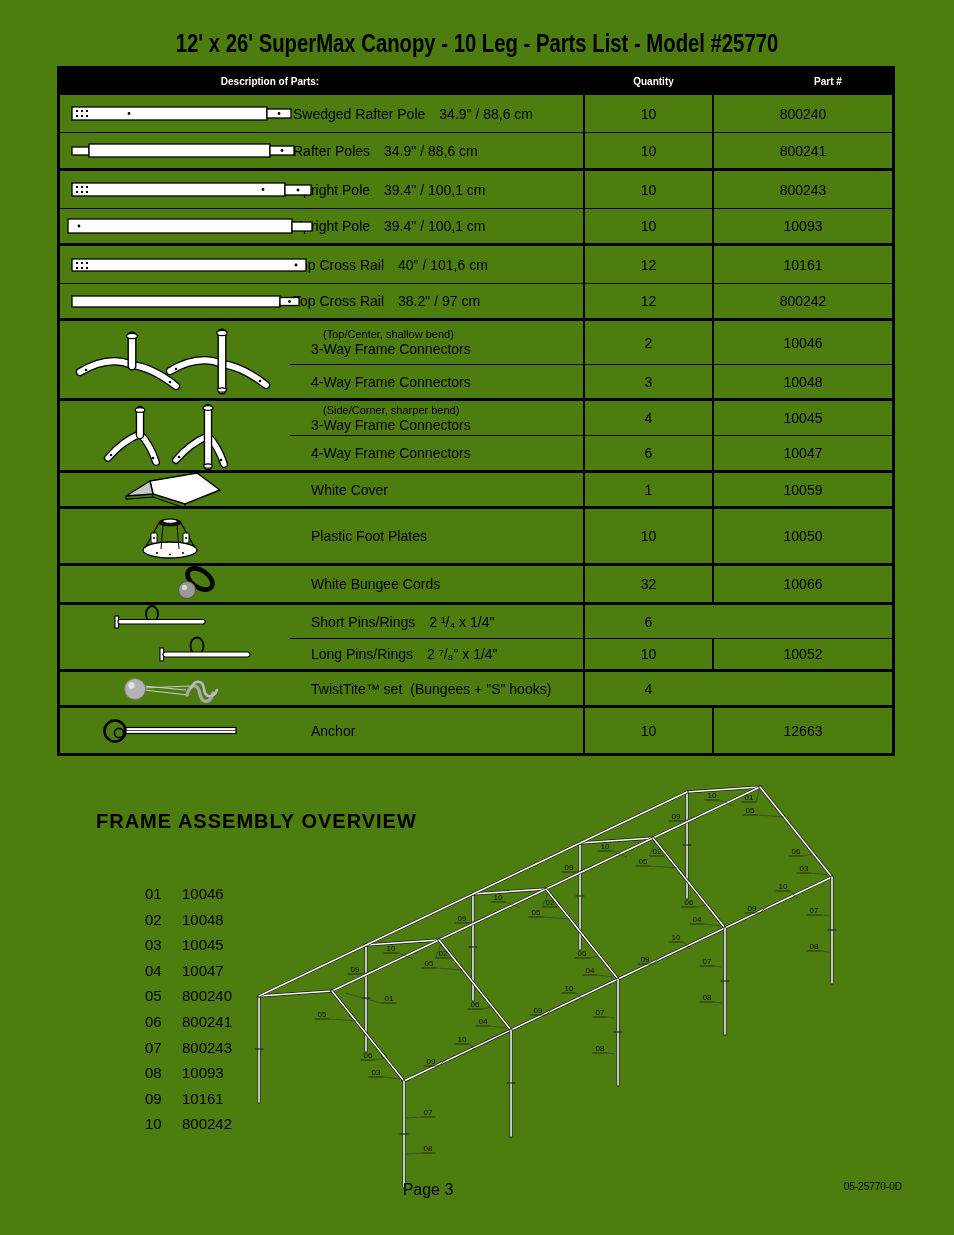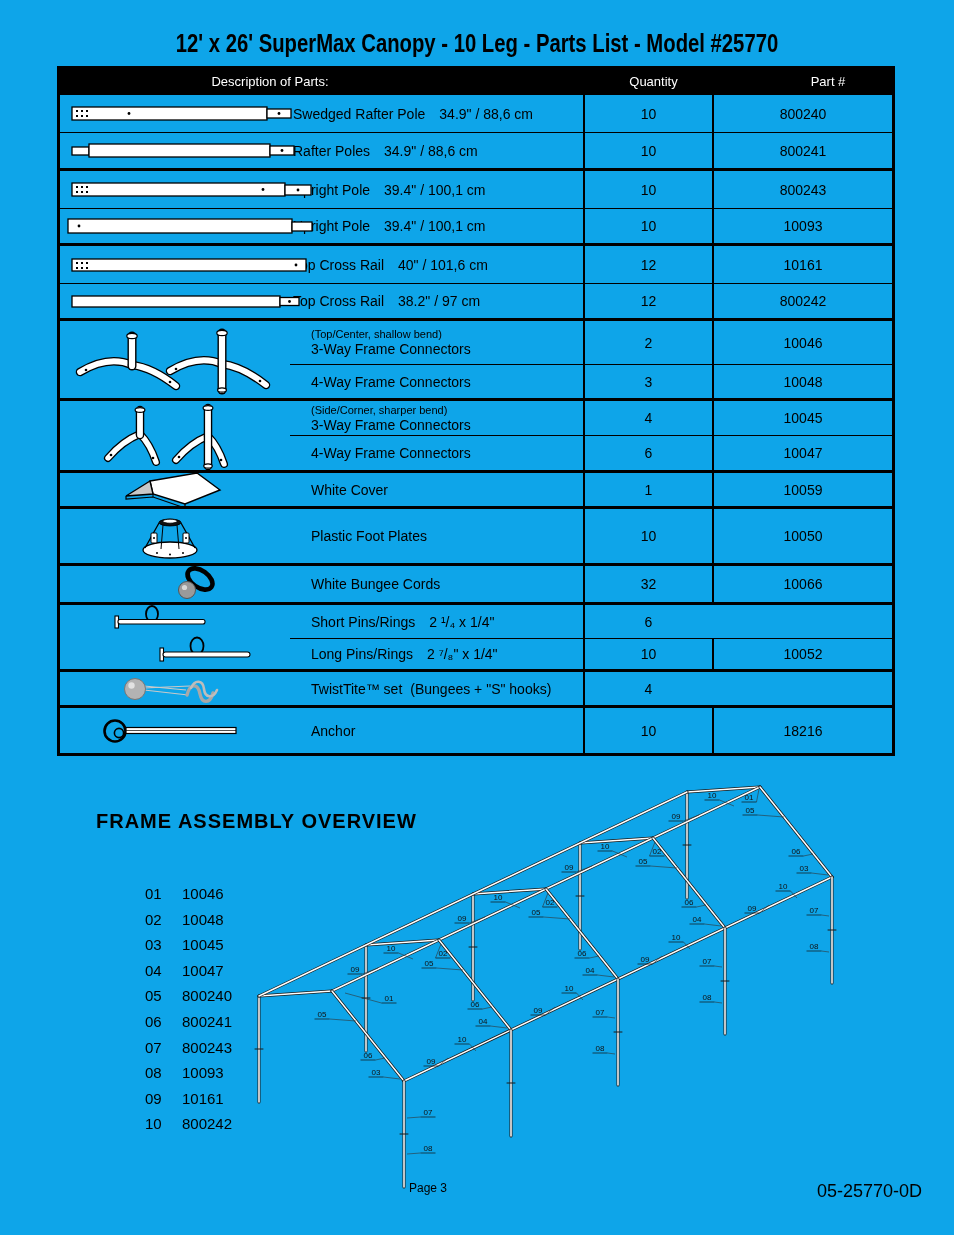--- a/index.html
+++ b/index.html
@@ -1,57 +1,57 @@
 <!DOCTYPE html>
 <html><head>
 <meta charset="utf-8">
 <style>
   html,body{margin:0;padding:0;background:#fff;}
-  .page{position:relative;width:954px;height:1235px;background:#0ea5e9;color:#000;
+  .page{position:relative;width:954px;height:1235px;background:#4d7c0f;color:#000;
         font-family:"Liberation Sans","DejaVu Sans",sans-serif;overflow:hidden;}
   .title{position:absolute;top:28px;left:0;width:954px;text-align:center;
          font-size:26px;font-weight:bold;white-space:nowrap;
          transform:scaleX(0.78);transform-origin:50% 50%;}
   
   .parts-table{position:absolute;left:57px;top:66px;width:838px;border:3px solid #000;box-sizing:border-box;}
-  .thead{position:relative;height:26px;background:#000;color:#fff;font-weight:normal;font-size:13px;}
+  .thead{position:relative;height:26px;background:#000;color:#fff;font-weight:bold;font-size:10px;}
   .thead div{position:absolute;top:0;height:26px;line-height:26px;text-align:center;}
   .th-desc{left:0;width:420px;}
   .th-qty{left:529px;width:129px;}
   .th-part{left:678px;width:180px;}
   .t-row{display:flex;box-sizing:border-box;align-items:stretch;}
   .t-group{display:flex;box-sizing:border-box;align-items:stretch;}
   .bb-thin{border-bottom:1.5px solid #000;}
   .bb-thick{border-bottom:3px solid #000;}
   .c-illus{width:230px;display:flex;align-items:center;position:relative;}
   .c-illus svg{overflow:visible;display:block;}
   .c-desc{width:293px;box-sizing:border-box;padding-left:3px;font-size:14px;
           display:flex;flex-direction:column;justify-content:center;}
   .c-desc.ind{padding-left:21px;}
   .desc-line{white-space:nowrap;}
   .dim{margin-left:14px;}
   .dim.tight{margin-left:8px;}
-  .note{font-size:11px;line-height:13px;}
+  .note{font-size:11px;line-height:13px;margin-left:12px;}
   .c-qty,.c-part{box-sizing:border-box;border-left:2px solid #000;display:flex;
                  align-items:center;justify-content:center;font-size:14px;}
   .c-qty{width:129px;}
   .c-part{width:180px;}
   .g-right{width:602px;display:flex;flex-direction:column;}
   .g-row{display:flex;box-sizing:border-box;align-items:stretch;}
   .g-row.sep{border-top:1.5px solid #000;}
   .g-row .c-desc{width:293px;}
   
   .asm-heading{position:absolute;left:96px;top:810px;font-size:20px;font-weight:bold;letter-spacing:1px;}
   .legend{position:absolute;left:145px;top:866px;font-size:15px;margin-top:15px;}
   .legend-row{height:25.6px;line-height:25.6px;white-space:nowrap;}
   .l-num{display:inline-block;width:37px;}
   .diagram{position:absolute;left:0;top:0;width:954px;height:1235px;pointer-events:none;}
   
-  .footer-page{position:absolute;top:1181px;left:0;width:856px;text-align:center;font-size:12px;}
-  .footer-code{position:absolute;top:1181px;right:32px;font-size:18px;}
+  .footer-page{position:absolute;top:1181px;left:0;width:856px;text-align:center;font-size:16px;}
+  .footer-code{position:absolute;top:1181px;right:52px;font-size:10px;}
   .part-shape{fill:#fff;stroke:#000;stroke-width:1.3px;}
   .dot{fill:#000;stroke:none;}
 </style>
 </head>
 <body>
 
 <div class="page">
 
   <div class="title">12' x 26' SuperMax Canopy - 10 Leg - Parts List - Model #25770</div>
 
@@ -367,21 +367,21 @@
           <circle cx="55" cy="23" r="10.5" fill="none" stroke="#000" stroke-width="2.6"></circle>
           <circle cx="59" cy="25" r="4.6" fill="none" stroke="#000" stroke-width="1.6"></circle>
           <rect x="66" y="19.5" width="110" height="6" fill="#fff" stroke="#000" stroke-width="1.2"></rect>
           <line x1="66" y1="22.5" x2="176" y2="22.5" stroke="#000" stroke-width="0.7"></line>
         </svg>
       </div>
       <div class="c-desc ind">
           <div class="desc-line"><span>Anchor</span></div>
         </div>
       <div class="c-qty">10</div>
-      <div class="c-part">18216</div>
+      <div class="c-part">12663</div>
     </div>
   </div>
 
   <div class="asm-heading">FRAME ASSEMBLY OVERVIEW</div>
 
   <div class="legend" id="legend">
       <div class="legend-row"><span class="l-num">01</span><span class="l-part">10046</span></div>
       <div class="legend-row"><span class="l-num">02</span><span class="l-part">10048</span></div>
       <div class="legend-row"><span class="l-num">03</span><span class="l-part">10045</span></div>
       <div class="legend-row"><span class="l-num">04</span><span class="l-part">10047</span></div>

